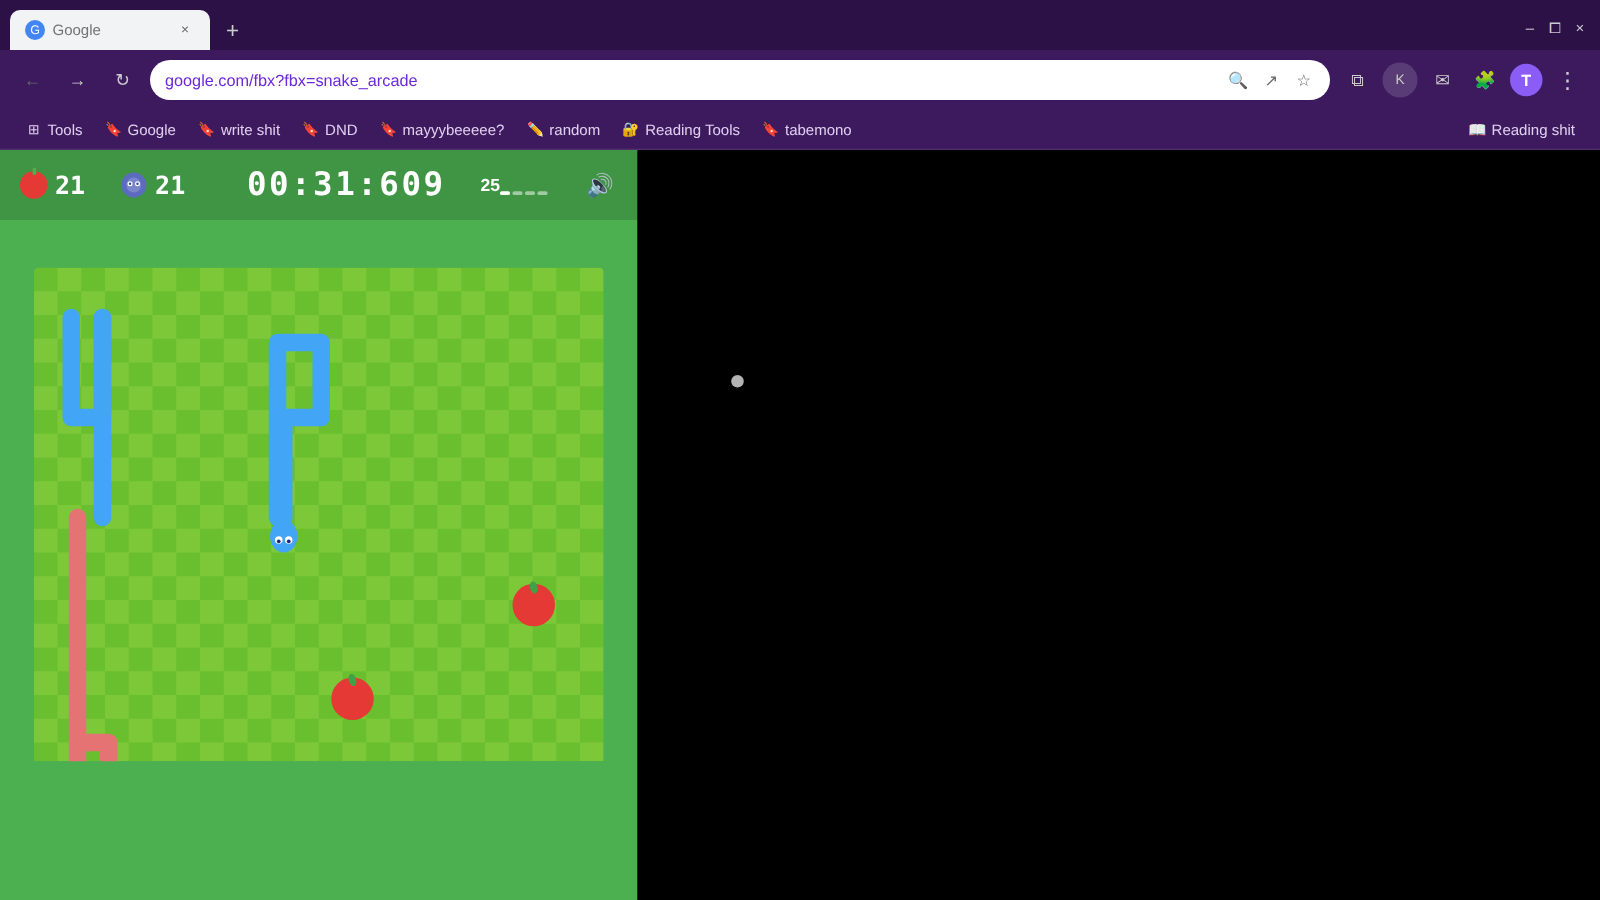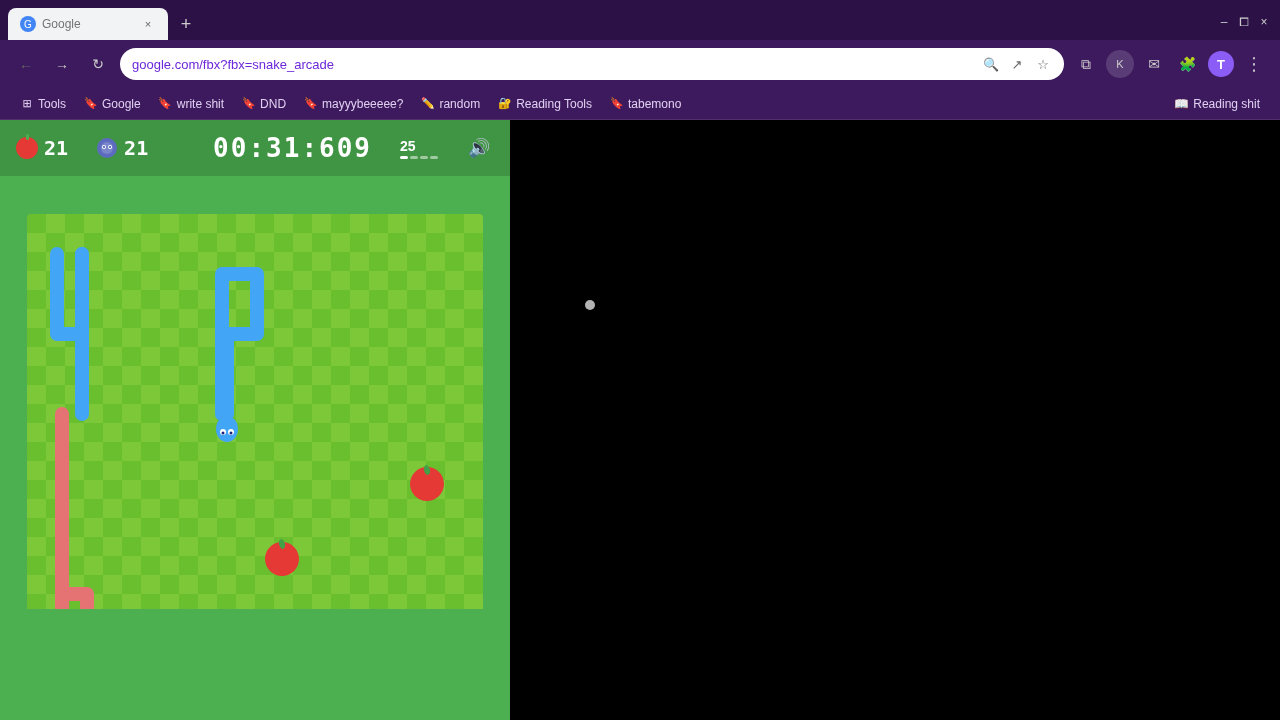--- a/index.html
+++ b/index.html
@@ -43,21 +43,21 @@
     .page-content { width: 1280px; height: 600px; background: #1a1a1a; display: flex; }
 
     
     .game-container { width: 510px; background: #4caf50; display: flex; flex-direction: column; }
     .game-header { background: rgba(0,0,0,0.15); display: flex; align-items: center; padding: 16px 16px; height: 56px; gap: 28px; }
     .score-item { display: flex; align-items: center; gap: 6px; }
     .score-apple { width: 22px; height: 22px; border-radius: 50%; background: #e53935; position: relative; }
     .score-apple::after { content: ''; position: absolute; top: -3px; left: 10px; width: 3px; height: 6px; background: #4caf50; border-radius: 2px; }
     .score-num { font-size: 20px; font-weight: bold; color: white; font-family: monospace; }
     .timer { font-size: 26px; font-weight: bold; color: white; font-family: monospace; letter-spacing: 2px; flex: 1; text-align: right; }
-    .level-indicator { display: flex; flex-direction: column; align-items: flex-start; }
+    .level-indicator { display: flex; align-items: flex-end; }
     .level-num { font-size: 14px; color: white; font-weight: bold; }
     .level-bar { display: flex; gap: 2px; margin-top: 2px; }
     .level-dot { width: 8px; height: 3px; background: rgba(255,255,255,0.5); border-radius: 2px; }
     .level-dot.active { background: white; }
     .volume-btn { width: 28px; height: 28px; display: flex; align-items: center; justify-content: center; color: white; font-size: 18px; cursor: pointer; }
 
     
     .game-board { width: 456px; height: 456px; margin: 12px auto; position: relative; overflow: hidden; border-radius: 4px; }
 
     

